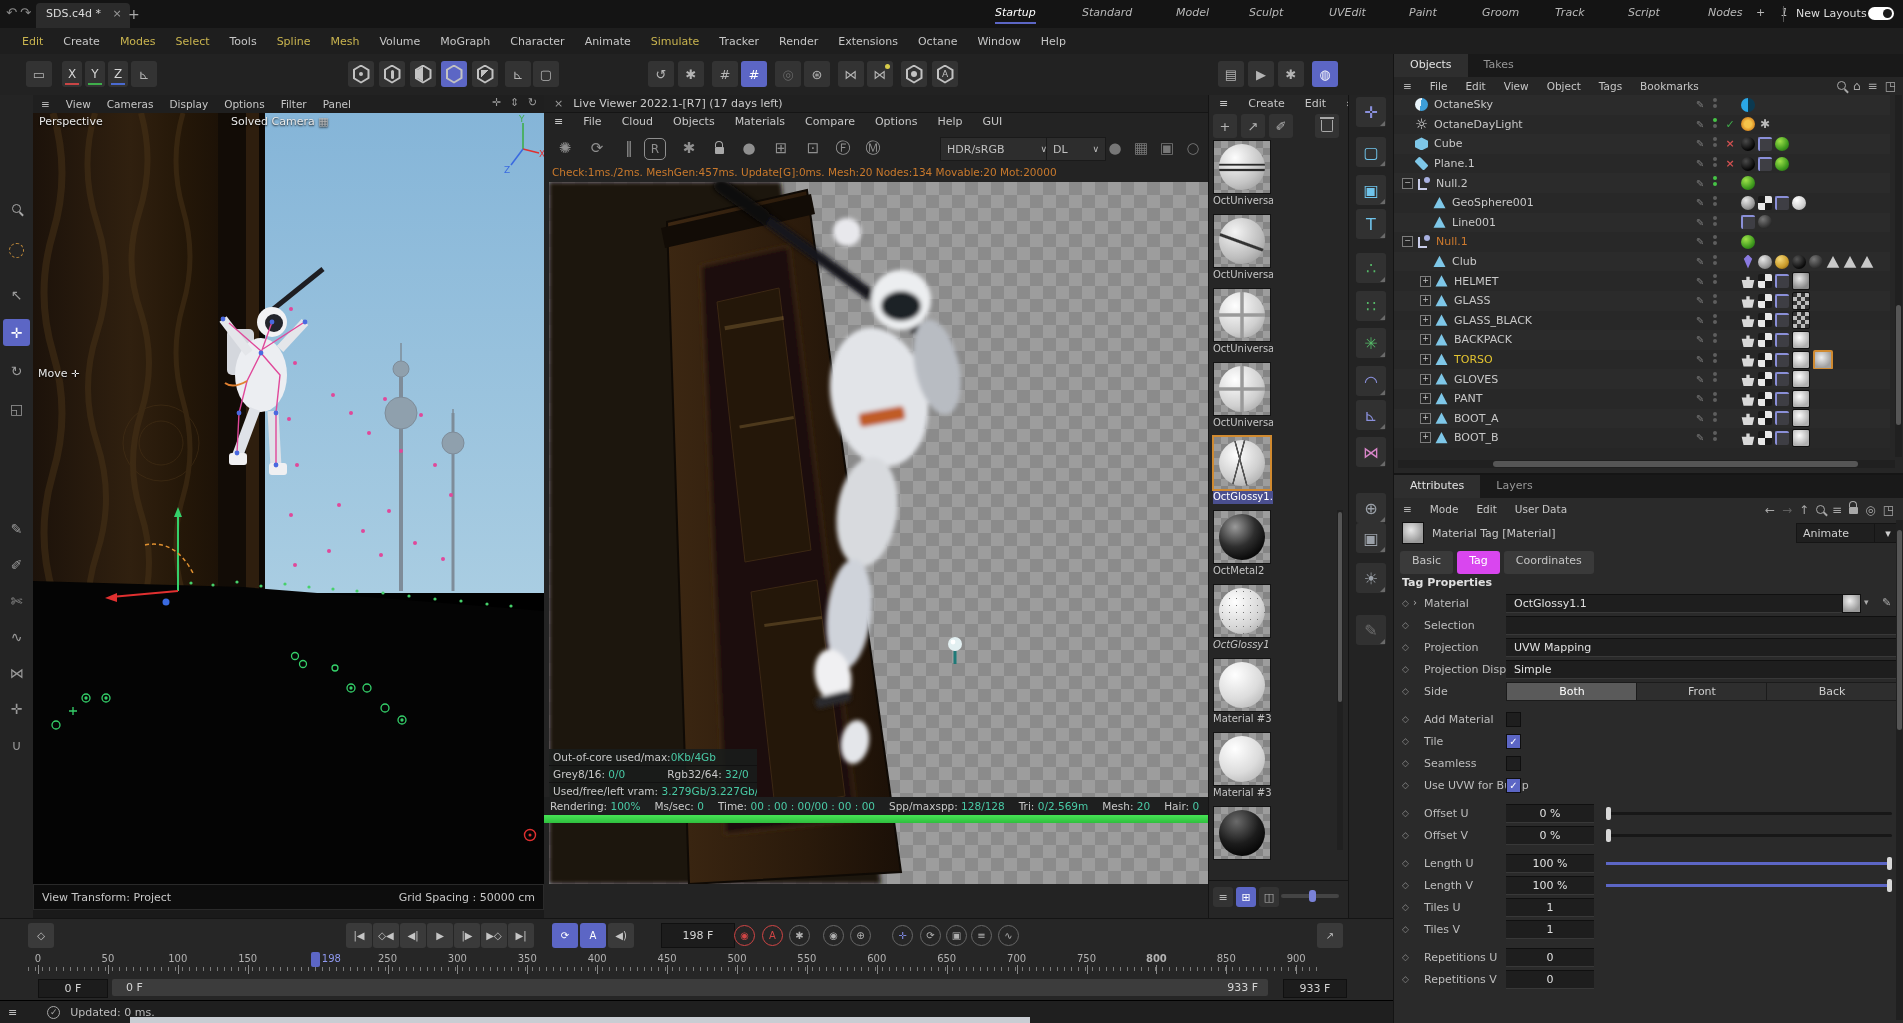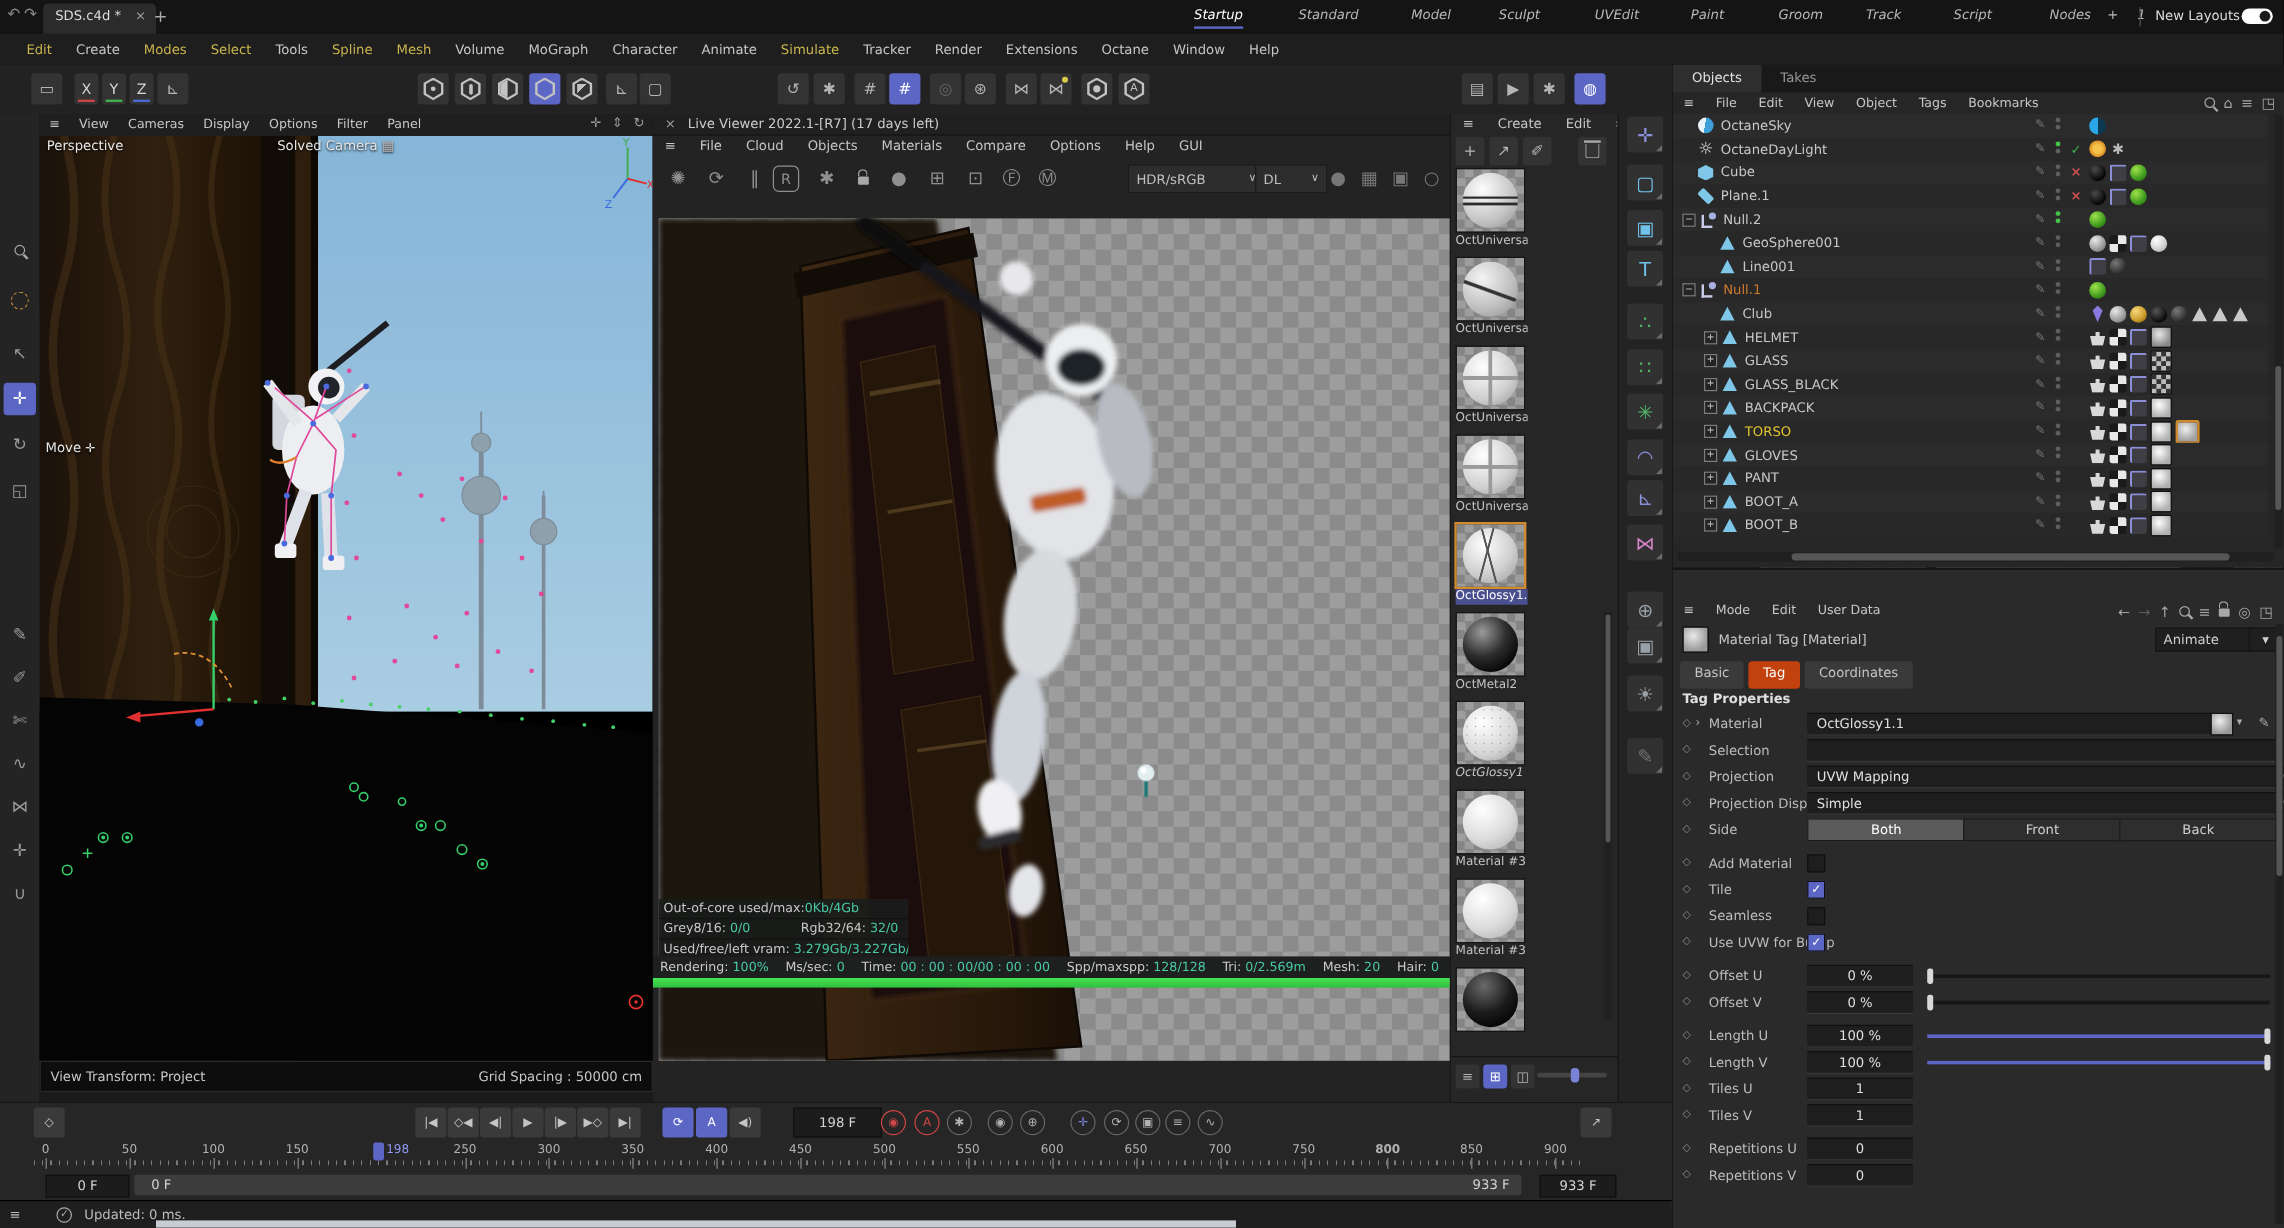--- a/index.html
+++ b/index.html
@@ -146,21 +146,21 @@
 .tg-thumb3{background:radial-gradient(circle at 40% 35%,#fdfdfd,#b0b0b0 70%)}
 .tg-thumbsel{width:16px;height:16px;border:2px solid #d08a30;background:radial-gradient(circle at 40% 35%,#eee,#a0a0a0 70%)}
 .scrollh{position:absolute;background:#202020}
 .scrollh i{position:absolute;top:1px;bottom:1px;background:#565656;border-radius:3px}
 
 #attrs{left:1393px;top:473px;width:510px;height:550px;background:#2a2a2a;border-left:1px solid #141414;border-top:2px solid #151515}
 #attr-obj{position:absolute;left:0;top:45px;width:100%;height:26px;display:flex;align-items:center}
 .attr-thumb{width:20px;height:20px;border:1px solid #111;margin:0 8px 0 8px;background:radial-gradient(circle at 40% 35%,#e8e8e8,#9a9a9a 70%)}
 .dropbox{background:#1f1f1f;border:1px solid #151515;color:#cfcfcf;display:flex;align-items:center;padding:0 6px;height:18px}
 .subtab{height:20px;padding:3px 12px 0;background:#3a3a3a;border-radius:3px;margin-right:4px;color:#c5c5c5}
-.subtab.on{background:#c2410c;color:#fff}
+.subtab.on{background:#d946ef;color:#fff}
 #attr-rows{position:absolute;left:0;top:119px;width:506px}
 .arow{position:relative;height:20px;margin-bottom:2px}
 .arow.gap{margin-top:8px}
 .adia{position:absolute;left:8px;top:4px;color:#8a8a8a;font-size:9px}
 .aexp{position:absolute;left:19px;top:3px;color:#aaa;font-size:10px}
 .albl{position:absolute;left:30px;top:3px;color:#bdbdbd;white-space:nowrap}
 .afield{position:absolute;background:#1e1e1e;border-top:1px solid #101010;border-bottom:1px solid #383838;height:17px;color:#e0e0e0;display:flex;align-items:center;justify-content:center;top:0}
 .afield.lft{justify-content:flex-start;padding-left:8px}
 .aslider{position:absolute;top:8px;height:3px;background:#171717;border-radius:2px}
 .aslider .fill{position:absolute;left:0;top:0;height:3px;background:#5c66c5}
@@ -542,20 +542,21 @@
         </div>
         <div class="lv-drop" style="left: 502px; width: 46px;">
           <span>DL</span>
           <span style="margin-left:auto;font-size:9px">∨</span>
         </div>
         <div class="lvico" style="left: 558px; color: rgb(119, 119, 119);">●</div>
         <div class="lvico" style="left: 584px; color: rgb(119, 119, 119);">▦</div>
         <div class="lvico" style="left: 610px; color: rgb(119, 119, 119);">▣</div>
         <div class="lvico" style="left: 636px; color: rgb(119, 119, 119);">○</div>
       </div>
+    <div id="lv-status">Check:1ms./2ms. MeshGen:457ms. Update[G]:0ms. Mesh:20 Nodes:134 Movable:20 Mot:20000</div>
     <div id="lv-canvas">
       <svg width="659" height="702" viewBox="0 0 659 702">
         <defs>
           <linearGradient id="doorg" x1="0" y1="0" x2="1" y2="0">
             <stop offset="0" stop-color="#3c2712"></stop>
               <stop offset=".6" stop-color="#2a1a0b"></stop>
               <stop offset="1" stop-color="#1b1007"></stop>
           </linearGradient>
           <filter id="blur1">
               <feGaussianBlur stdDeviation="2.2"></feGaussianBlur>
@@ -1047,20 +1048,24 @@
       </div>
     <div class="scrollv" style="left:501px;top:41px;width:7px;height:362px">
         <i style="top:210px;height:120px"></i>
       </div>
     <div class="scrollh" style="left:4px;top:406px;width:497px;height:8px">
         <i style="left:95px;width:365px"></i>
       </div>
   </div>
 
   <div id="attrs" class="abs">
+    <div class="tabsbar" id="attr-tabs">
+        <span class="tab on">Attributes</span>
+        <span class="tab">Layers</span>
+      </div>
     <div class="panelmenu" style="top:25px" id="attr-menu">
       <span class="menu-item">≡</span>
     <span class="menu-item">Mode</span>
         <span class="menu-item">Edit</span>
         <span class="menu-item">User Data</span>
       </div>
     <div class="hdricons" style="right:10px;top:27px" id="attr-nav-icons">
         <span>←</span>
         <span style="color: rgb(94, 94, 94);">→</span>
         <span>↑</span>

